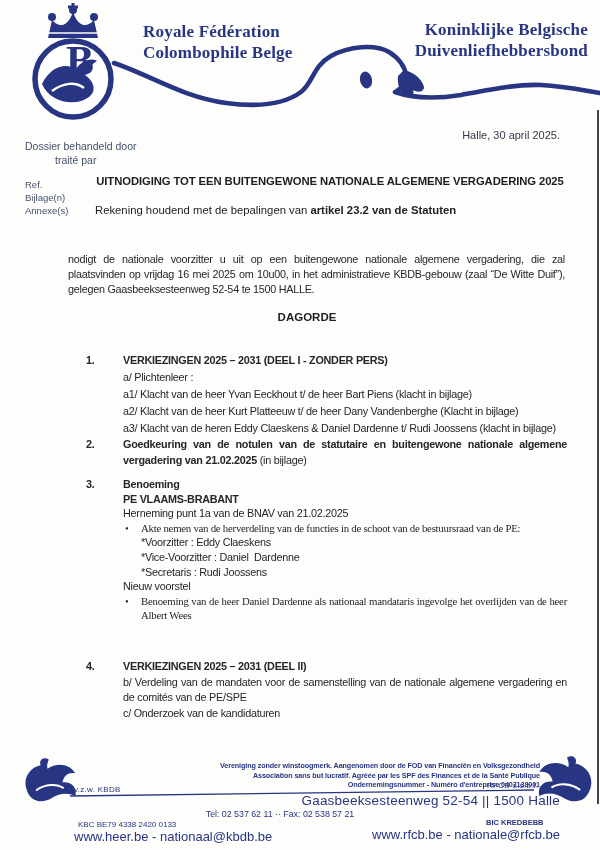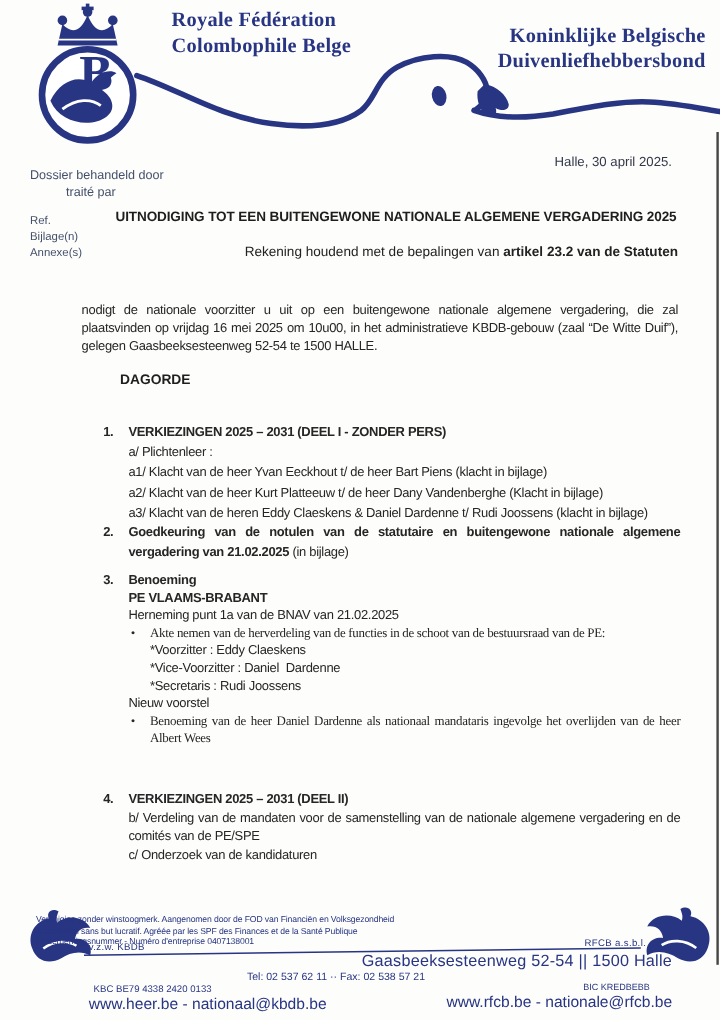--- a/index.html
+++ b/index.html
@@ -2,64 +2,64 @@
 <html><head>
 <meta charset="utf-8">
 <style>
   html,body{margin:0;padding:0;}
   body{width:600px;height:850px;background:#e9e9e9;font-family:"Liberation Sans",sans-serif;}
   .page{position:relative;width:600px;height:850px;background:#fdfdfb;overflow:hidden;color:#262626;}
 
   
   .lh-art{position:absolute;left:0;top:0;}
   .org{position:absolute;font-family:"Liberation Serif",serif;font-weight:bold;color:#283583;line-height:21px;font-size:17px;letter-spacing:.2px;}
-  .org-fr{left:143px;top:6px;text-align:left;}
+  .org-fr{left:143px;top:21px;text-align:left;}
   .org-nl{right:12px;top:19px;text-align:right;}
 
   
   .date{position:absolute;top:129px;right:40px;font-size:11px;color:#33384a;}
   .handled{position:absolute;left:25px;top:139px;font-size:10.5px;color:#44506b;line-height:14px;}
   .handled .l2{padding-left:30px;}
   .refblock{position:absolute;left:25px;top:178px;font-size:9.5px;color:#44506b;line-height:13px;}
 
   
   .title{position:absolute;left:95px;width:470px;top:175px;text-align:center;font-size:11.3px;font-weight:bold;letter-spacing:-0.1px;color:#1e1e1e;}
-  .subtitle{position:absolute;left:95px;width:470px;top:204px;text-align:right;font-size:11.3px;color:#222;}
+  .subtitle{position:absolute;left:95px;width:470px;top:204px;text-align:left;font-size:11.3px;color:#222;}
   .subtitle b{font-weight:bold;}
 
   .intro{position:absolute;left:68px;width:497px;top:241px;font-size:10.8px;letter-spacing:-0.25px;line-height:15.2px;text-align:justify;color:#262626;}
   .intro b{font-weight:normal;}
 
-  .dagorde{position:absolute;left:100px;width:440px;top:311px;text-align:left;font-weight:bold;font-size:11.5px;color:#1e1e1e;}
+  .dagorde{position:absolute;left:87px;width:440px;top:311px;text-align:center;font-weight:bold;font-size:11.5px;color:#1e1e1e;}
 
   
   .item{position:absolute;left:86px;right:33px;font-size:10.8px;letter-spacing:-0.25px;color:#262626;}
   .item .num{position:absolute;left:0;top:0;font-weight:bold;}
-  .item .content{margin-left:21px;}
+  .item .content{margin-left:37px;}
   .i1{top:352px;line-height:17px;}
   .i2{top:437px;line-height:15.5px;}
   .i3{top:477px;line-height:14.6px;}
   .i4{top:659px;line-height:15.5px;}
   .bold{font-weight:bold;}
   .uline{}
   .nowrap{white-space:nowrap;}
   .just{text-align:justify;}
   .bullet{position:relative;padding-left:18px;text-align:justify;font-family:Liberation Serif, serif;}
   .bullet::before{content:"\2022";position:absolute;left:2px;top:0;}
   .starline{padding-left:18px;white-space:pre-wrap;}
 
   
   .footer{position:absolute;left:0;top:748px;width:600px;height:102px;color:#283583;}
-  .legal{position:absolute;left:30px;right:60px;top:13px;text-align:left;font-size:7.2px;line-height:9.6px;letter-spacing:-0.1px;}
+  .legal{position:absolute;left:30px;right:60px;top:13px;text-align:right;font-size:7.2px;line-height:9.6px;letter-spacing:-0.1px;font-weight:bold;}
   .vzw{position:absolute;left:74px;top:37px;font-size:8px;letter-spacing:.3px;}
   .rfcb{position:absolute;left:487px;top:33px;font-size:8px;letter-spacing:.3px;}
   .address{position:absolute;left:0;right:40px;top:45px;text-align:right;font-size:13.5px;letter-spacing:.2px;}
   .telfax{position:absolute;left:0;right:40px;top:61px;text-align:center;font-size:8.8px;}
   .iban{position:absolute;left:78px;top:72px;font-size:8px;}
-  .bic{position:absolute;left:486px;top:70px;font-size:7.5px;}
+  .bic{position:absolute;left:486px;top:70px;font-size:7.5px;font-weight:bold;}
   .webl{position:absolute;left:74px;top:81px;font-size:13px;}
   .webr{position:absolute;left:372px;top:79px;font-size:13px;}
 
   .scan-edge{position:absolute;right:1px;top:110px;width:2px;height:694px;background:#262626;opacity:.85;}
 </style>
 </head>
 <body>
 
 <div class="page">
 

